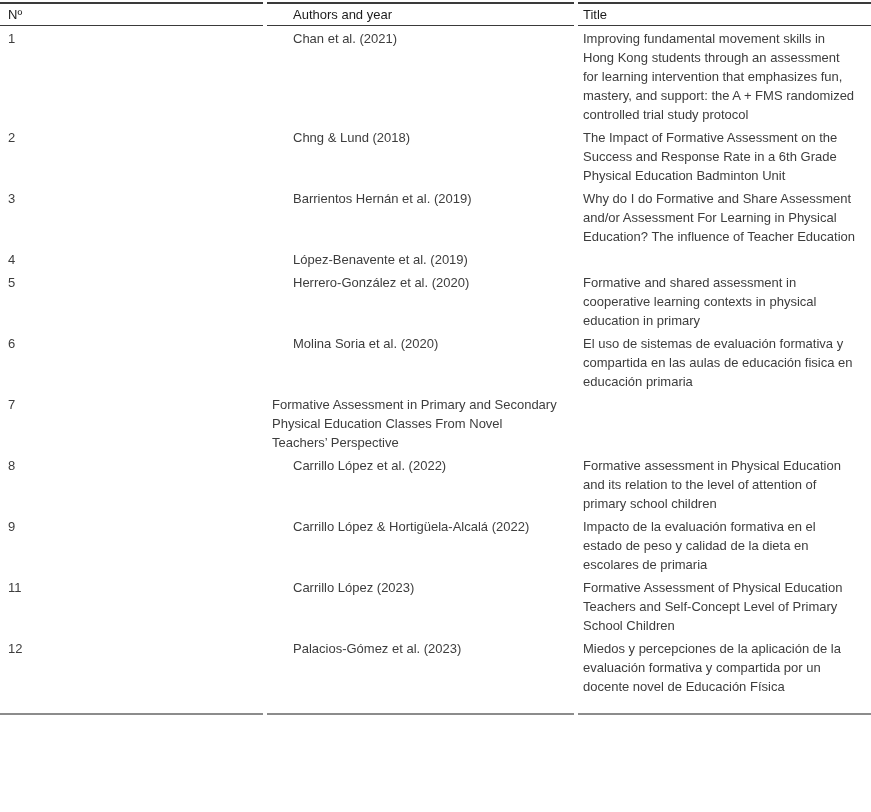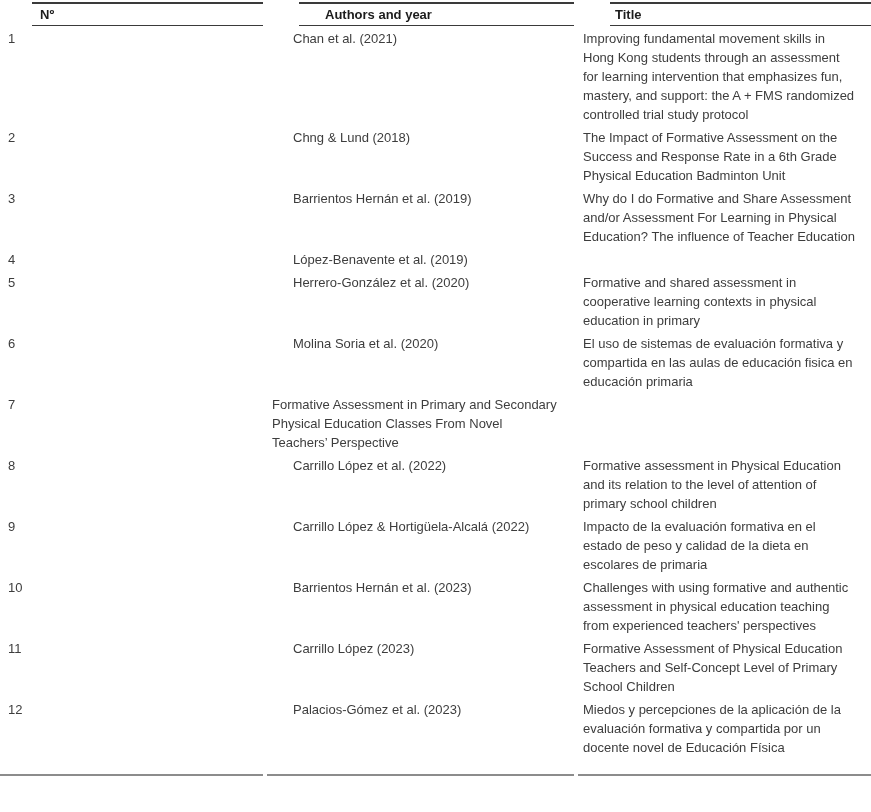--- a/index.html
+++ b/index.html
@@ -25,28 +25,27 @@
     line-height: 19px;
     color: #3d3d3d;
     box-sizing: border-box;
   }
   
   .c1 { padding-left: 8px; }
   .c2 { padding-left: 26px; }
   .c3 { padding-left: 5px; padding-right: 14px; }
   
   .thead .cell {
-    font-weight: 700;
+    font-weight: 400;
     color: #1c1c1c;
     line-height: 18px;
     padding-top: 2px;
     padding-bottom: 1px;
     border-top: 2px solid #3a3a3a;
     border-bottom: 1.5px solid #3a3a3a;
-    margin-left: 32px;
   }
   
   .tbody .cell {
     padding-top: 3px;
     padding-bottom: 1px;
   }
   .tbody .row:last-child .cell {
     padding-bottom: 17px;
     border-bottom: 2px solid #8c8c8c;
   }
@@ -106,25 +105,20 @@
     <div class="cell c2">Carrillo López et al. (2022)</div>
     <div class="cell c3">Formative assessment in Physical Education and its relation to the level of attention of primary school children</div>
   </div>
 
   <div class="row">
     <div class="cell c1">9</div>
     <div class="cell c2">Carrillo López &amp; Hortigüela-Alcalá (2022)</div>
     <div class="cell c3">Impacto de la evaluación formativa en el estado de peso y calidad de la dieta en escolares de primaria</div>
   </div>
 
-  <div class="row">
-    <div class="cell c1">10</div>
-    <div class="cell c2">Barrientos Hernán et al. (2023)</div>
-    <div class="cell c3">Challenges with using formative and authentic assessment in physical education teaching from experienced teachers' perspectives</div>
-  </div>
 
   <div class="row">
     <div class="cell c1">11</div>
     <div class="cell c2">Carrillo López (2023)</div>
     <div class="cell c3">Formative Assessment of Physical Education Teachers and Self-Concept Level of Primary School Children</div>
   </div>
 
   <div class="row">
     <div class="cell c1">12</div>
     <div class="cell c2">Palacios-Gómez et al. (2023)</div>

